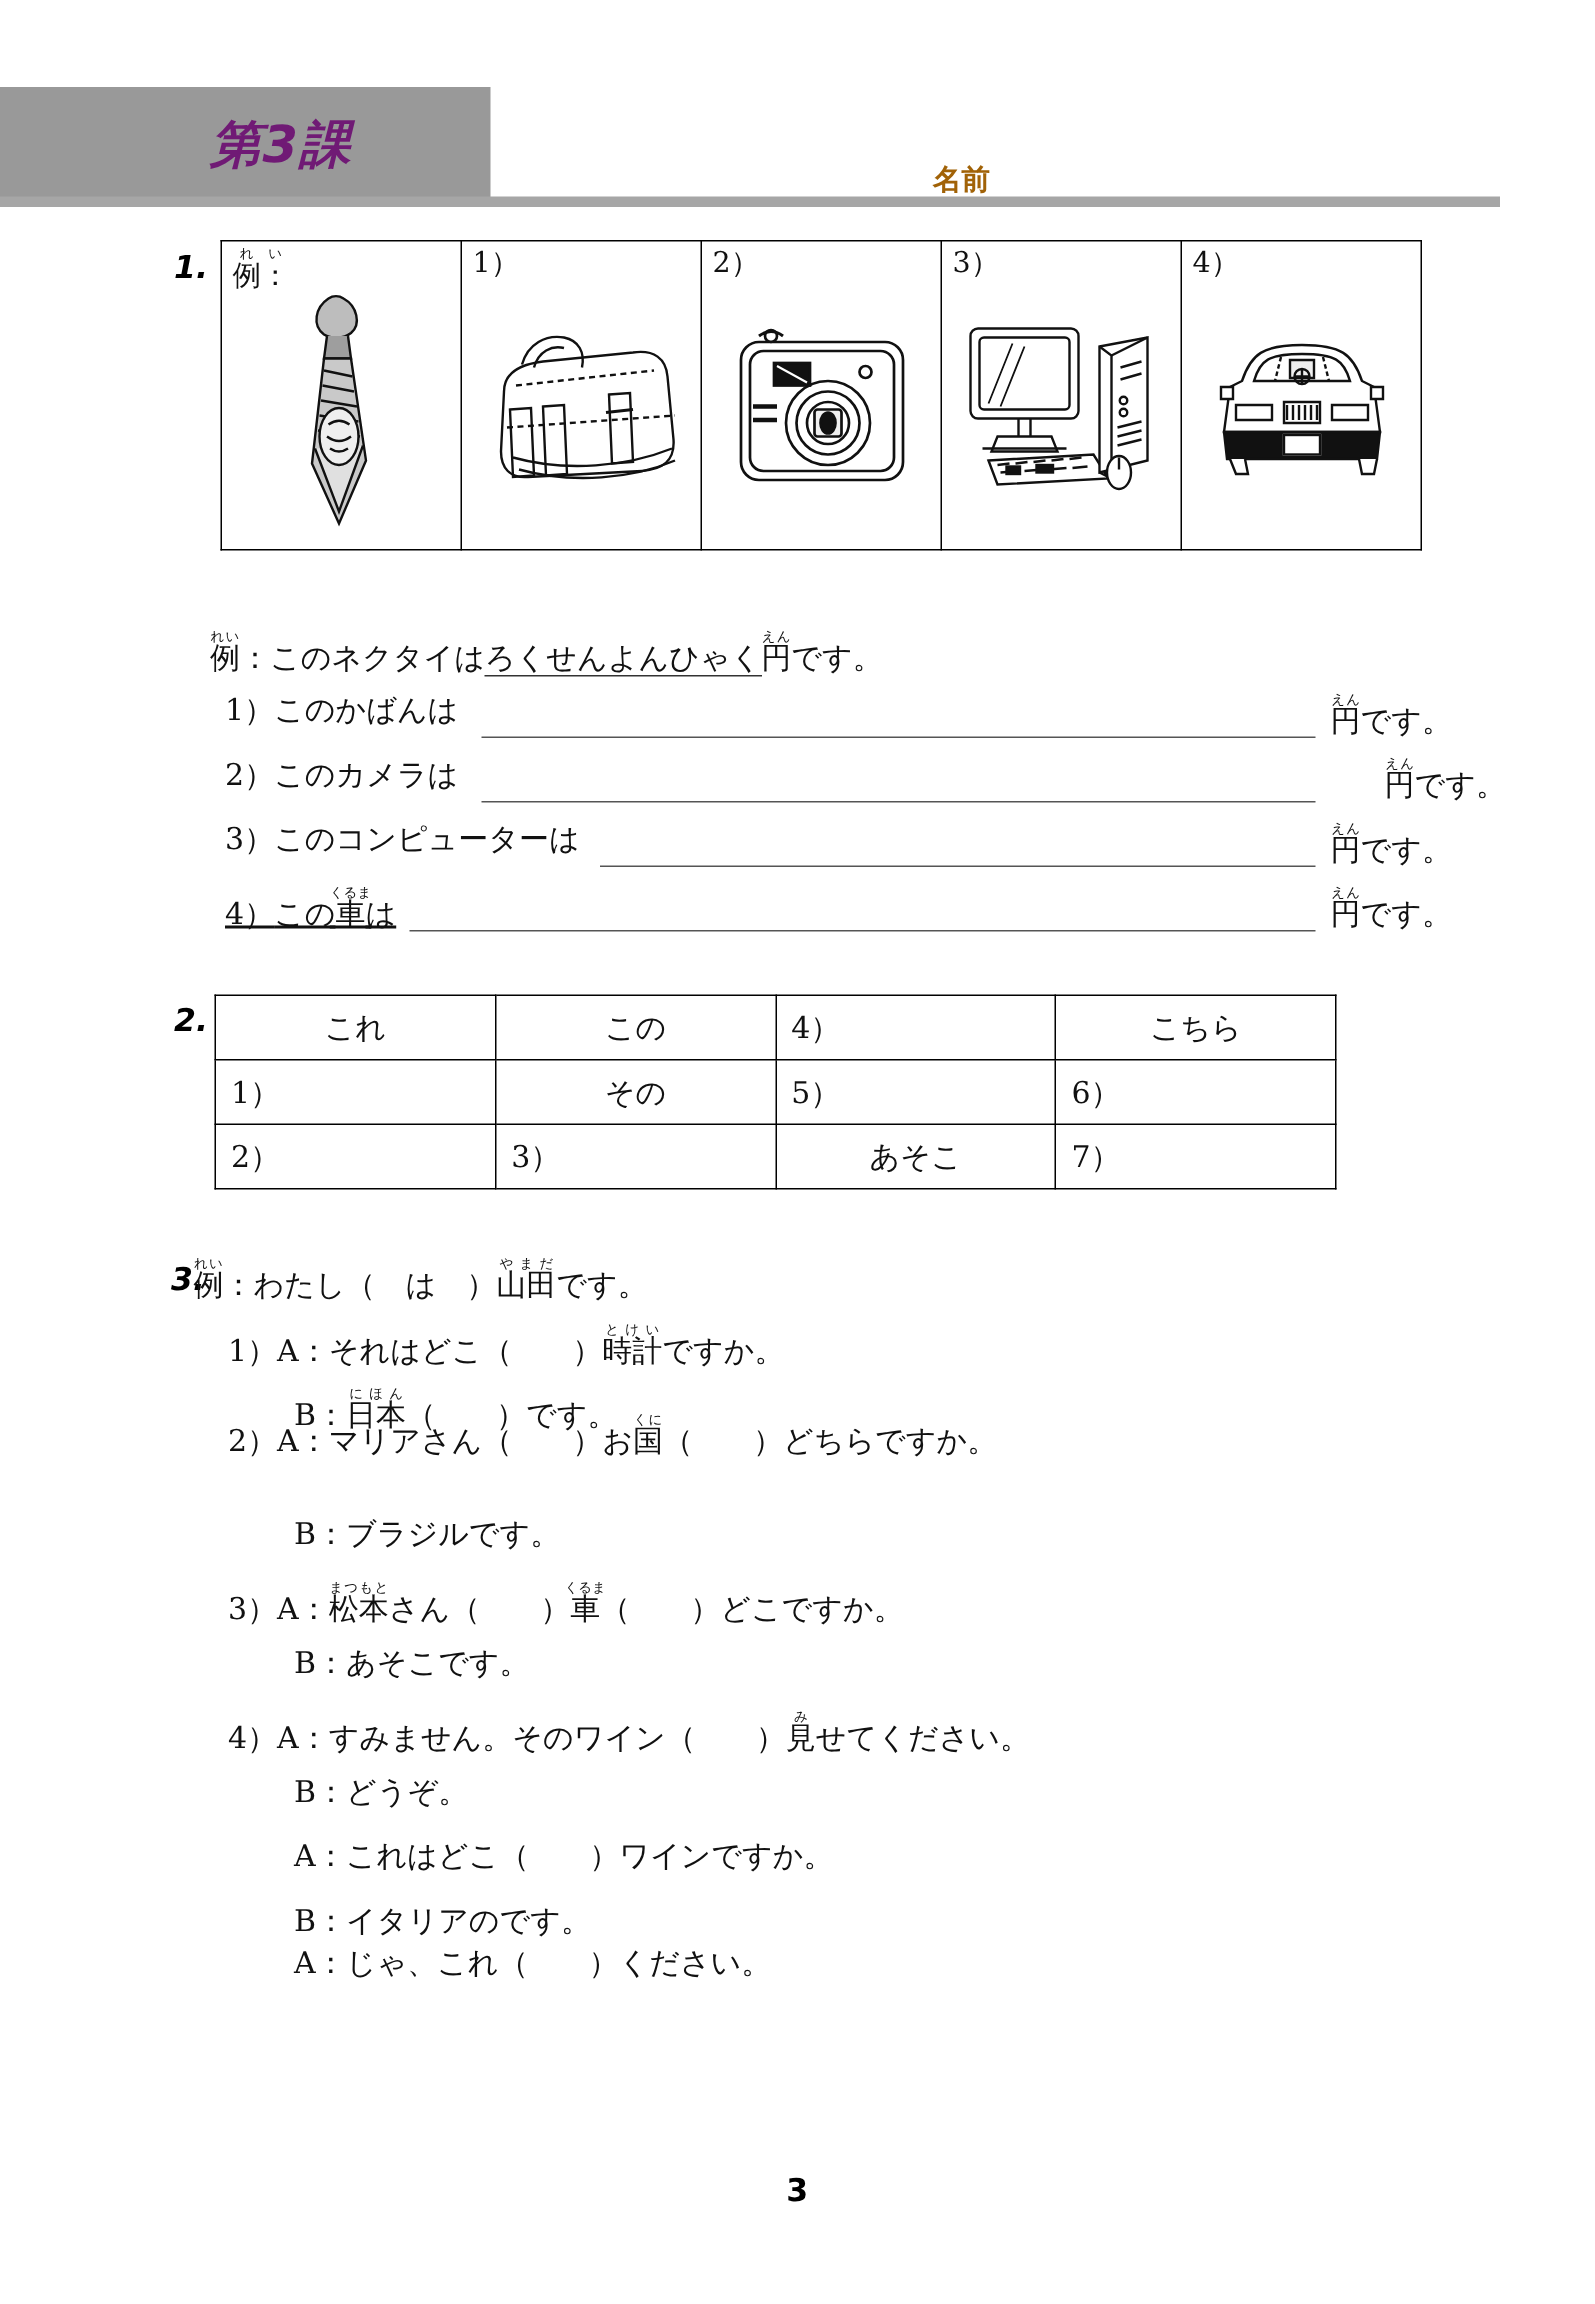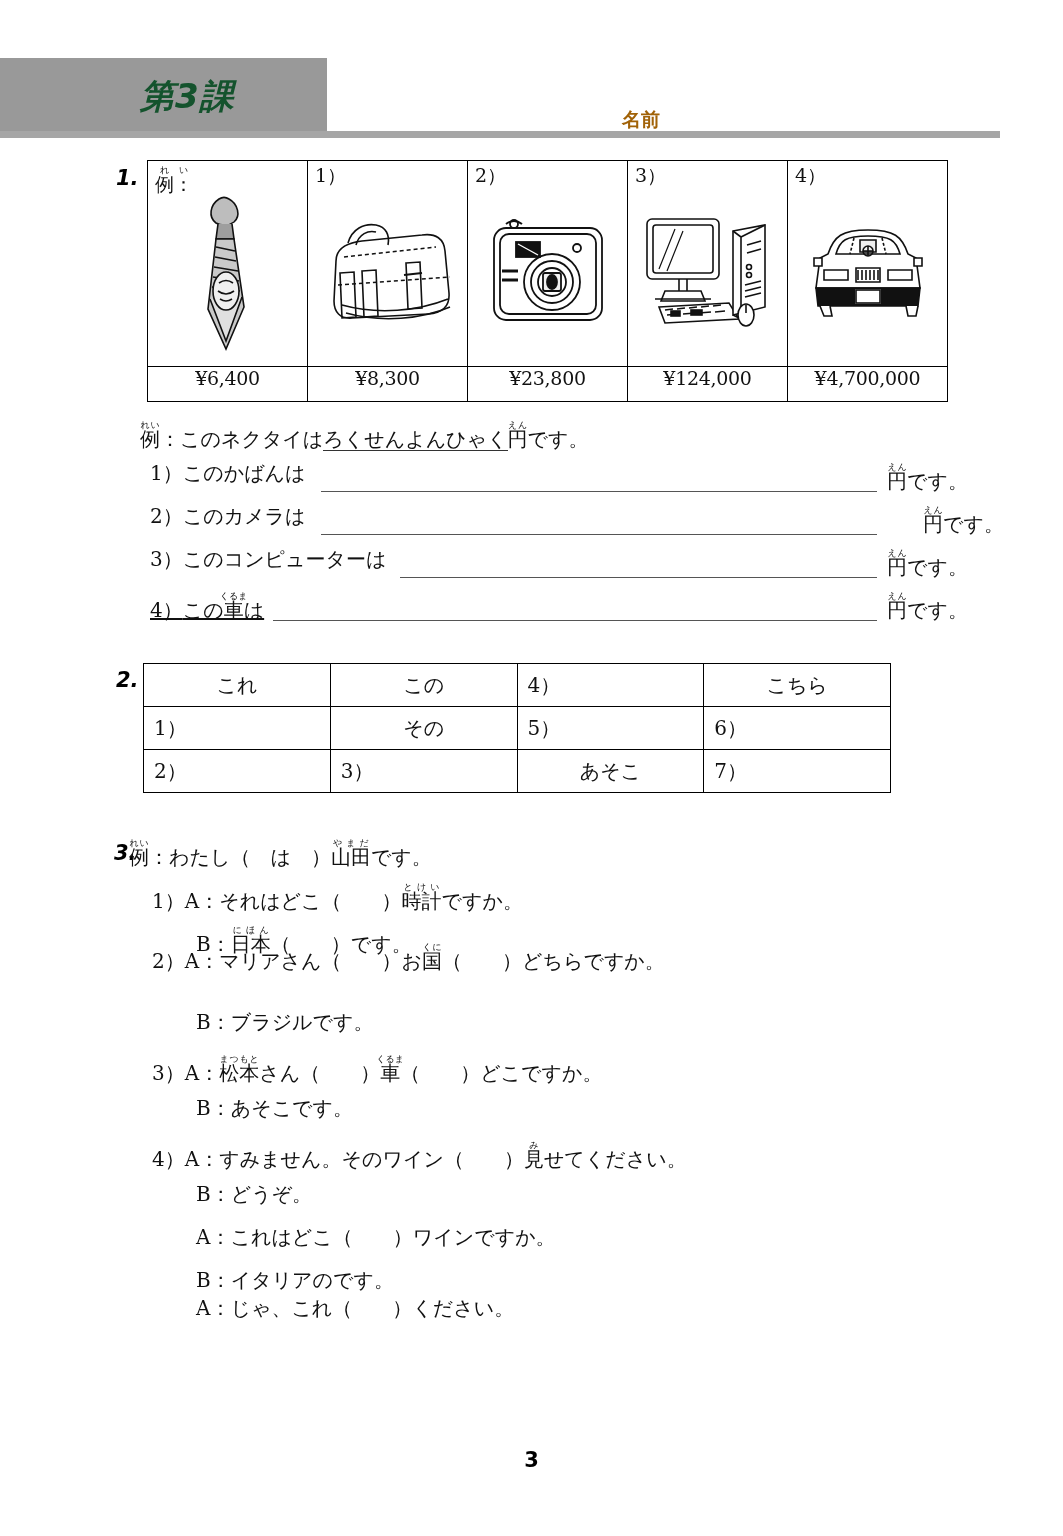--- a/index.html
+++ b/index.html
@@ -34,21 +34,21 @@
     background: #a6a6a6;
   }
   #lesson-title {
     position: absolute;
     left: 140px;
     top: 74px;
     font-family: "DejaVu Sans", "Liberation Sans", sans-serif;
     font-size: 34px;
     font-weight: bold;
     font-style: italic;
-    color: #14532d;
+    color: #701a75;
     letter-spacing: 1px;
     white-space: nowrap;
   }
   #name-label {
     position: absolute;
     left: 622px;
     top: 107px;
     font-family: "DejaVu Sans", "Liberation Sans", sans-serif;
     font-size: 19px;
     font-weight: bold;
@@ -315,27 +315,20 @@
             <path d="M90 52 L114 52 L114 62 L90 62 Z" fill="#fff"></path>
             <path d="M58 50 L82 50 L82 64 L58 64 Z" fill="#fff"></path>
             <path d="M60 52 L60 62 M64 52 L64 62 M68 52 L68 62 M72 52 L72 62 M76 52 L76 62 M80 52 L80 62"></path>
             <path d="M22 88 L26 98 L34 98 L32 88" fill="#fff"></path>
             <path d="M108 88 L110 98 L118 98 L120 88" fill="#fff"></path>
           </g>
         </svg>
       </div>
     </td>
   </tr>
-  <tr>
-    <td class="price-cell">¥6,400</td>
-    <td class="price-cell">¥8,300</td>
-    <td class="price-cell">¥23,800</td>
-    <td class="price-cell">¥124,000</td>
-    <td class="price-cell">¥4,700,000</td>
-  </tr>
 </tbody>
   </table>
 
 <div class="sent-row" style="top:414px;">
   <span class="sent-lead" style="left:140px; top:6px;">
     <ruby><span>例</span><rt>れい</rt></ruby><span>：このネクタイは</span><span class="example-underline">ろくせんよんひゃく</span><ruby><span>円</span><rt>えん</rt></ruby><span>です。</span>
   </span>
 </div>
 
 <div class="sent-row" style="top:456px;">

